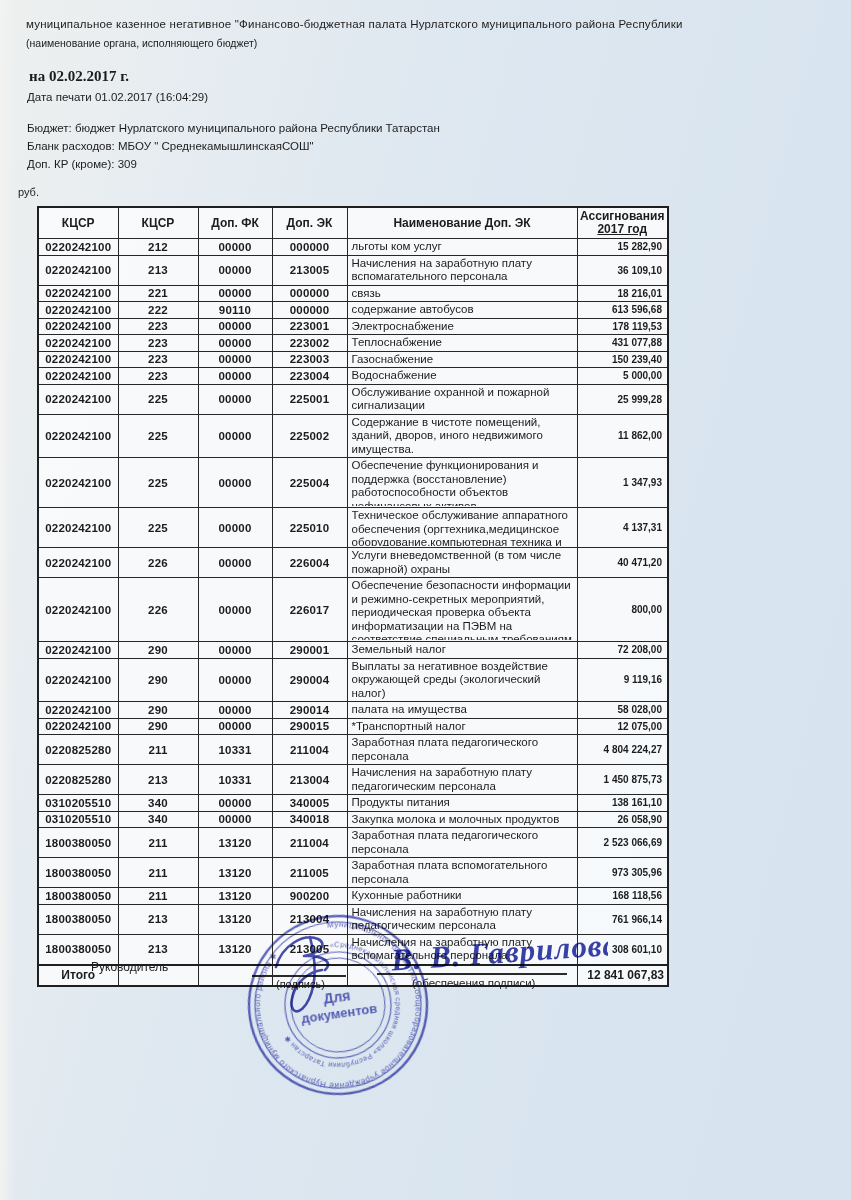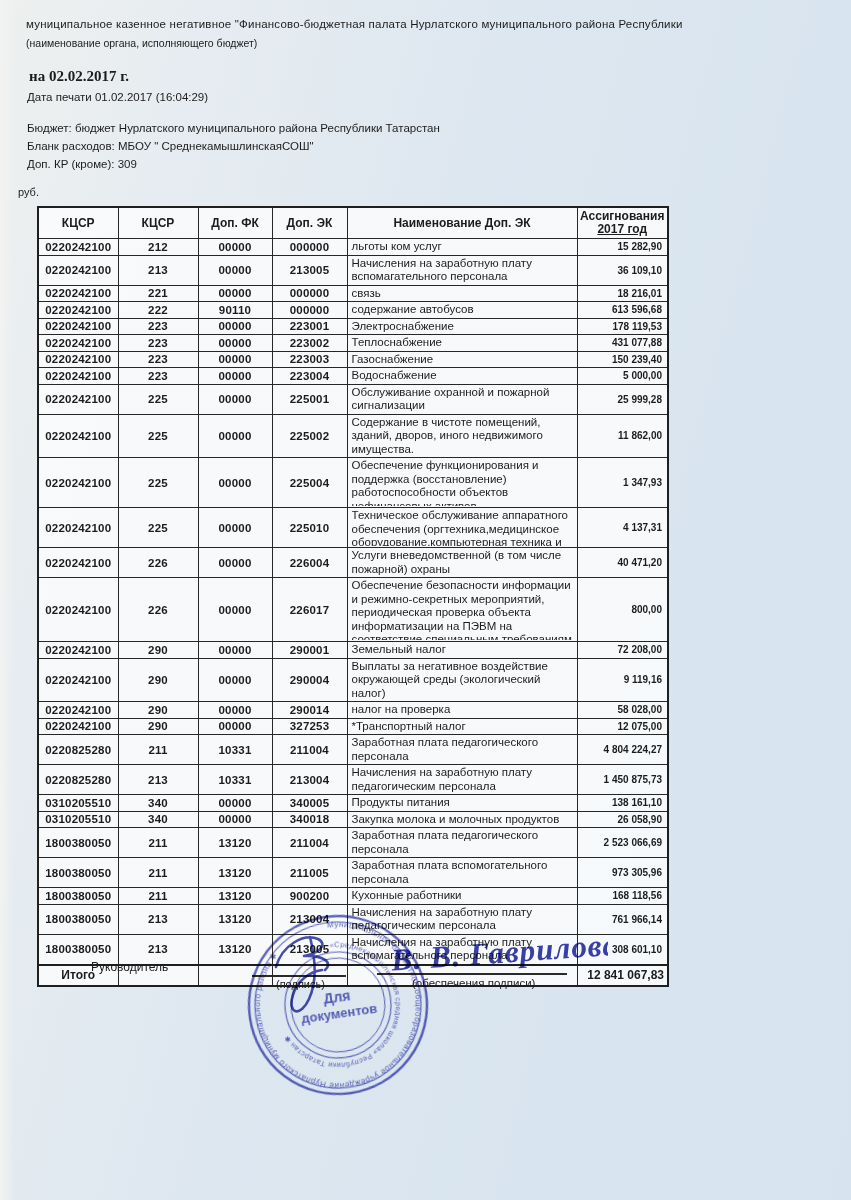--- a/index.html
+++ b/index.html
@@ -255,29 +255,29 @@
           <div>Выплаты за негативное воздействие окружающей среды (экологический налог)</div>
         </td>
         <td class="amount">9 119,16</td>
       </tr>
       <tr>
         <td class="code">0220242100</td>
         <td class="code">290</td>
         <td class="code">00000</td>
         <td class="code">290014</td>
         <td class="name">
-          <div>налог на проверка</div>
+          <div>палата на имущества</div>
         </td>
         <td class="amount">58 028,00</td>
       </tr>
       <tr>
         <td class="code">0220242100</td>
         <td class="code">290</td>
         <td class="code">00000</td>
-        <td class="code">327253</td>
+        <td class="code">290015</td>
         <td class="name">
           <div>*Транспортный налог</div>
         </td>
         <td class="amount">12 075,00</td>
       </tr>
       <tr>
         <td class="code">0220825280</td>
         <td class="code">211</td>
         <td class="code">10331</td>
         <td class="code">211004</td>

